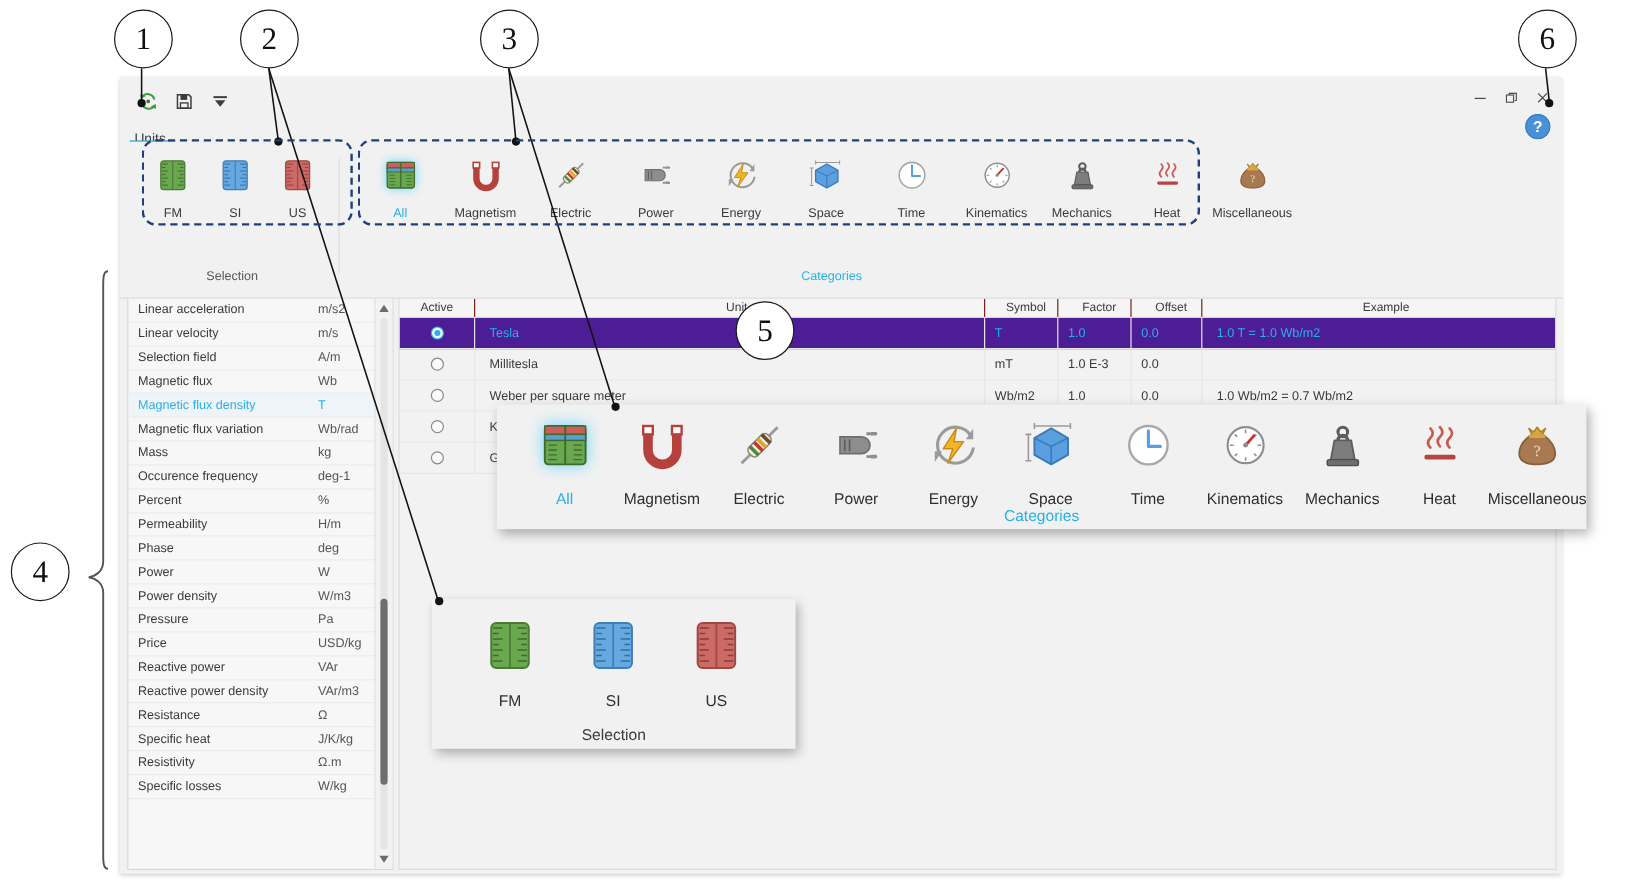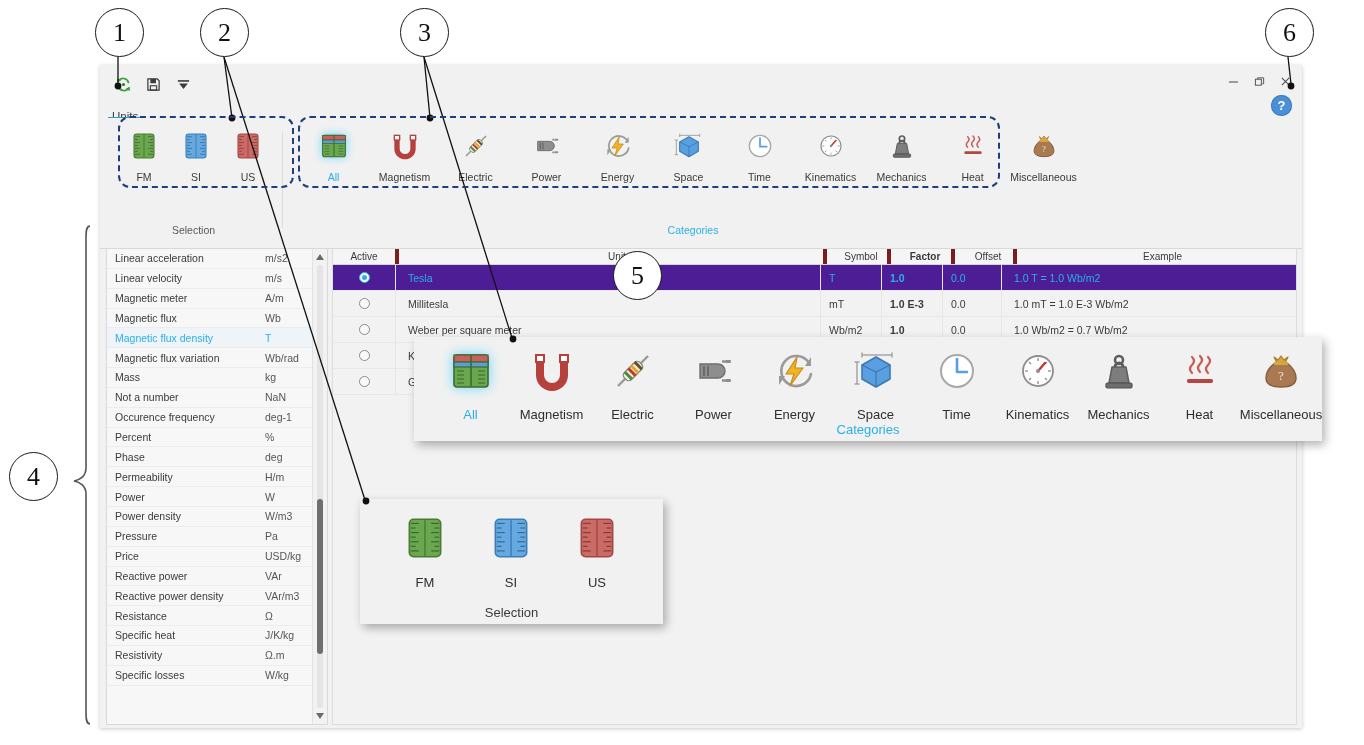--- a/index.html
+++ b/index.html
@@ -87,30 +87,30 @@
   #sb-track{position:absolute;left:4px;top:16px;width:6px;bottom:16px;background:#e4e4e4;border-radius:3px;}
   #sb-thumb{position:absolute;left:4px;top:250px;width:6px;height:155px;background:#6e6e6e;border-radius:3px;}
   
   #unit-table{
     position:absolute;left:232px;top:0;right:5px;height:475px;background:#f2f2f2;
     border:1px solid #dcdcdc;border-top:none;overflow:hidden;
   }
   #thead{display:flex;height:15px;background:#f5f5f5;border-bottom:1px solid #d6d6d6;}
   #thead .th{
     font-size:10px;color:#3a3a3a;display:flex;align-items:center;justify-content:center;
-    border-right:4px solid #7f1d1d;height:100%;
+    border-right:1px solid #7f1d1d;height:100%;
   }
   .trow{display:flex;height:25px;align-items:center;border-bottom:1px solid #e8e8e8;font-size:10.5px;color:#3a3a3a;}
   .trow.sel{background:#4c1d95;}
   .trow.sel .cell{color:#2ab0e8;}
   .trow .cell{height:100%;display:flex;align-items:center;border-right:1px solid #e6e6e6;padding-left:0;}
   .c-active{width:62px;justify-content:center;}
   .c-unit{width:412px;padding-left:12px !important;}
   .c-sym{width:52px;padding-left:8px !important;}
-  .c-fac{width:52px;padding-left:8px !important;font-weight:bold;}
+  .c-fac{width:52px;padding-left:8px !important;}
   .c-off{width:50px;padding-left:8px !important;}
   .c-ex{flex:1;padding-left:12px !important;border-right:none !important;}
   .radio{width:11px;height:11px;border-radius:50%;border:1px solid #8a8a8a;box-sizing:border-box;background:#fafafa;}
   .radio.on{border-color:#2ab0e8;position:relative;}
   .radio.on::after{content:"";position:absolute;left:2px;top:2px;width:5px;height:5px;border-radius:50%;background:#2ab0e8;}
   
   .float-panel{
     position:absolute;background:#f1f1f1;box-shadow:3px 4px 9px rgba(0,0,0,.30);
   }
   #panel-categories{left:414px;top:337px;width:908px;height:104px;}
@@ -413,58 +413,54 @@
     <div id="qty-list">
         <div class="qrow">
           <span class="nm">Linear acceleration</span>
           <span class="un">m/s2</span>
         </div>
         <div class="qrow">
           <span class="nm">Linear velocity</span>
           <span class="un">m/s</span>
         </div>
         <div class="qrow">
-          <span class="nm">Magnetic meter</span>
+          <span class="nm">Selection field</span>
           <span class="un">A/m</span>
         </div>
         <div class="qrow">
           <span class="nm">Magnetic flux</span>
           <span class="un">Wb</span>
         </div>
         <div class="qrow sel">
           <span class="nm">Magnetic flux density</span>
           <span class="un">T</span>
         </div>
         <div class="qrow">
           <span class="nm">Magnetic flux variation</span>
           <span class="un">Wb/rad</span>
         </div>
         <div class="qrow">
           <span class="nm">Mass</span>
           <span class="un">kg</span>
         </div>
         <div class="qrow">
-          <span class="nm">Not a number</span>
-          <span class="un">NaN</span>
-        </div>
-        <div class="qrow">
           <span class="nm">Occurence frequency</span>
           <span class="un">deg-1</span>
         </div>
         <div class="qrow">
           <span class="nm">Percent</span>
           <span class="un">%</span>
         </div>
         <div class="qrow">
+          <span class="nm">Permeability</span>
+          <span class="un">H/m</span>
+        </div>
+        <div class="qrow">
           <span class="nm">Phase</span>
           <span class="un">deg</span>
-        </div>
-        <div class="qrow">
-          <span class="nm">Permeability</span>
-          <span class="un">H/m</span>
         </div>
         <div class="qrow">
           <span class="nm">Power</span>
           <span class="un">W</span>
         </div>
         <div class="qrow">
           <span class="nm">Power density</span>
           <span class="un">W/m3</span>
         </div>
         <div class="qrow">
@@ -537,21 +533,20 @@
             <div class="cell c-ex">1.0 T = 1.0 Wb/m2</div>
           </div>
           <div class="trow">
             <div class="cell c-active">
               <span class="radio"></span>
             </div>
             <div class="cell c-unit">Millitesla</div>
             <div class="cell c-sym">mT</div>
             <div class="cell c-fac">1.0 E-3</div>
             <div class="cell c-off">0.0</div>
-            <div class="cell c-ex">1.0 mT = 1.0 E-3 Wb/m2</div>
           </div>
           <div class="trow">
             <div class="cell c-active">
               <span class="radio"></span>
             </div>
             <div class="cell c-unit">Weber per square meter</div>
             <div class="cell c-sym">Wb/m2</div>
             <div class="cell c-fac">1.0</div>
             <div class="cell c-off">0.0</div>
             <div class="cell c-ex">1.0 Wb/m2 = 0.7 Wb/m2</div>

